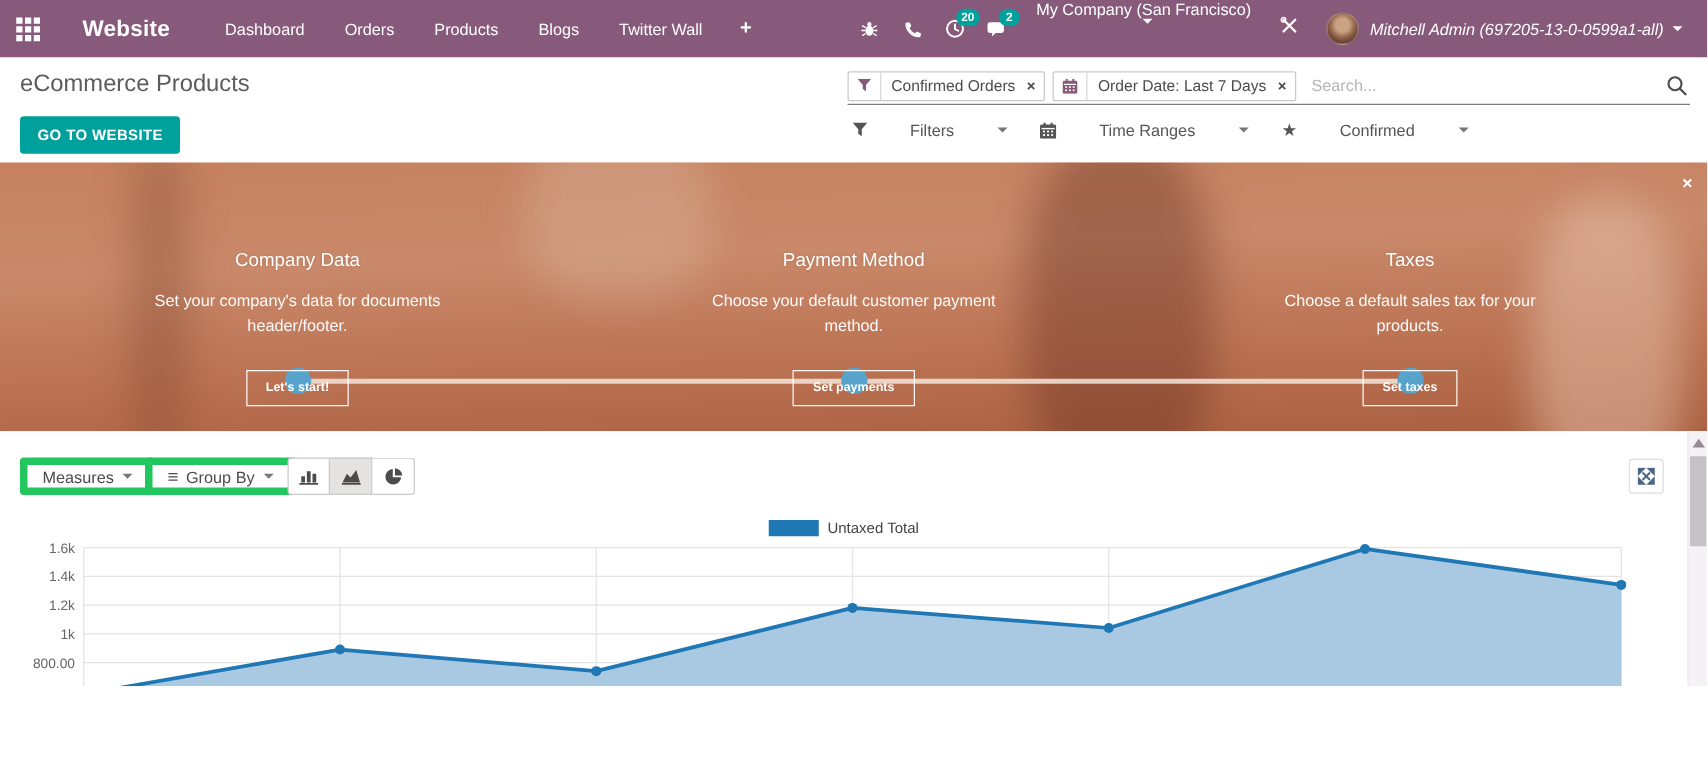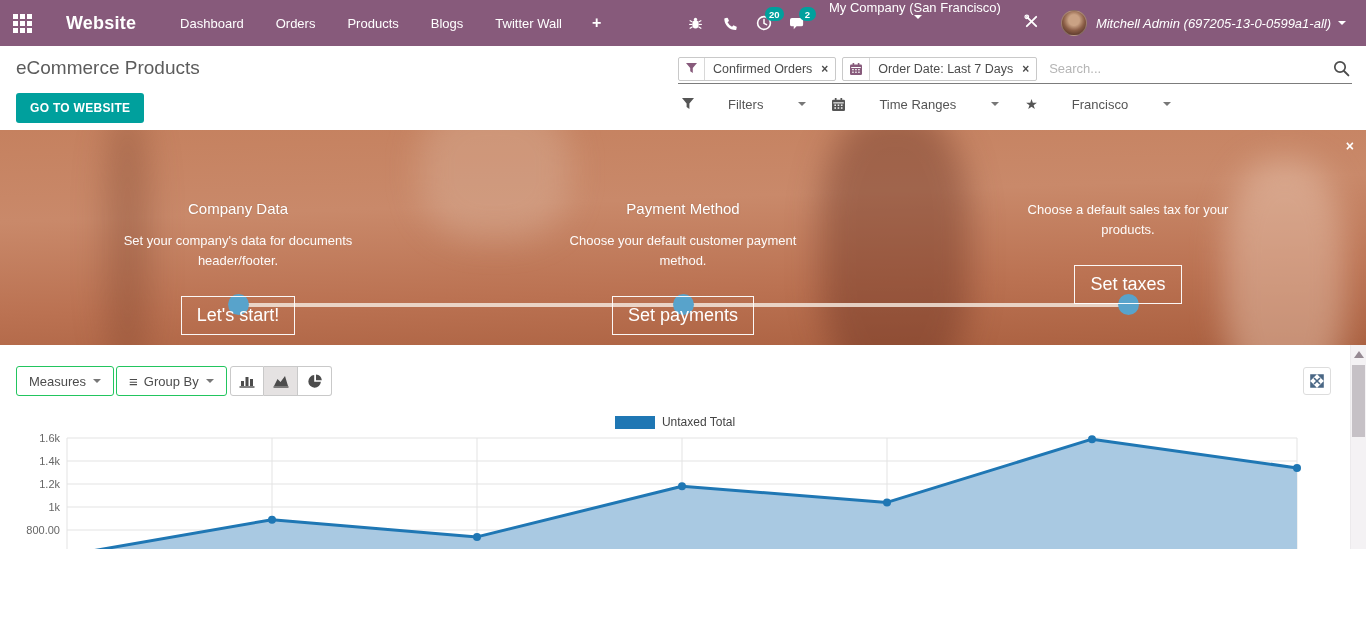--- a/index.html
+++ b/index.html
@@ -69,28 +69,28 @@
   }
   .blob { position:absolute; filter:blur(16px); border-radius:40%; }
   .banner-close { position:absolute; right:12px; top:9px; font-size:14px; font-weight:bold; color:#fff; cursor:pointer; line-height:1; }
   .timeline { position:absolute; left:238px; top:173px; width:890px; height:4px; background:rgba(242,229,219,.85); border-radius:2px; }
   .timeline-dot { position:absolute; top:164px; width:21px; height:21px; border-radius:50%; background:#58a3cb; }
   .ob-step { position:absolute; top:70px; width:320px; text-align:center; }
   .ob-title { font-size:15px; margin-bottom:14px; text-shadow:0 0 2px rgba(0,0,0,.15); }
   .ob-desc { font-size:13px; line-height:1.5; max-width:252px; margin:0 auto 26px; color:rgba(255,255,255,.97); }
   .ob-btn {
     background:transparent; border:1px solid rgba(255,255,255,.95); color:#fff;
-    font-size:18px; font-weight:normal; padding:8px 15px; cursor:pointer;
+    font-size:10px; font-weight:bold; padding:8px 15px; cursor:pointer;
     font-family:"Liberation Sans", sans-serif;
   }
 
   
   .chart-section { position:absolute; left:0; top:345px; width:1366px; height:276px; background:#fff; }
   .ctl-btn {
-    position:absolute; top:21px; height:30px; background:#fff; border:1px solid #22c55e; border-radius:3px;
+    position:absolute; top:21px; height:30px; background:#fff; border:6px solid #22c55e; border-radius:3px;
     font-size:13px; color:#4c4c4c; display:flex; align-items:center; padding:0 12px; cursor:pointer;
     font-family:"Liberation Sans", sans-serif;
   }
   .measures-btn { left:16px; }
   .groupby-btn { left:116px; }
   .groupby-btn .bars-glyph { font-size:15px; margin-right:6px; color:#4c4c4c; }
   .chart-type-group { position:absolute; left:230px; top:21px; display:flex; }
   .ct-btn {
     width:34px; height:30px; background:#fff; border:1px solid #c9c9c9; display:flex;
     align-items:center; justify-content:center; cursor:pointer;
@@ -275,21 +275,21 @@
                 <rect x="5.2" y="8.6" width="1.5" height="1.3"></rect>
                 <rect x="8.2" y="8.6" width="1.5" height="1.3"></rect>
               </g>
             </svg>
         </span>
         <span>Time Ranges</span>
         <span class="caret-dark"></span>
       </div>
       <div class="filter-menu">
         <span class="star-glyph">★</span>
-        <span>Francisco</span>
+        <span>Confirmed</span>
         <span class="caret-dark"></span>
       </div>
     </div>
   </div>
 
   <div class="banner">
     <div class="blob" style="left:105px; top:-20px; width:45px; height:260px; background:rgba(110,55,35,.30);"></div>
     <div class="blob" style="left:420px; top:-30px; width:150px; height:140px; background:rgba(225,195,175,.30);"></div>
     <div class="blob" style="left:820px; top:-20px; width:150px; height:280px; background:rgba(95,42,28,.38);"></div>
     <div class="blob" style="left:1225px; top:30px; width:120px; height:240px; background:rgba(235,205,185,.45);"></div>
@@ -305,20 +305,21 @@
       <div class="ob-title">Company Data</div>
       <div class="ob-desc">Set your company's data for documents header/footer.</div>
       <button class="ob-btn">Let's start!</button>
     </div>
     <div class="ob-step" style="left:523px;">
       <div class="ob-title">Payment Method</div>
       <div class="ob-desc">Choose your default customer payment method.</div>
       <button class="ob-btn">Set payments</button>
     </div>
     <div class="ob-step" style="left:968px;">
+      <div class="ob-title">Taxes</div>
       <div class="ob-desc">Choose a default sales tax for your products.</div>
       <button class="ob-btn">Set taxes</button>
     </div>
   </div>
 
   <div class="chart-section">
     <button class="ctl-btn measures-btn">
       <span>Measures</span>
       <span class="caret-dark"></span>
     </button>

